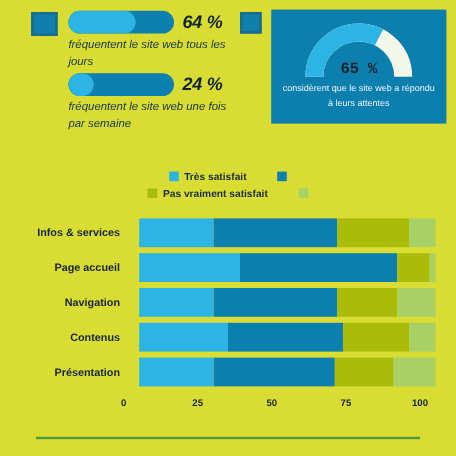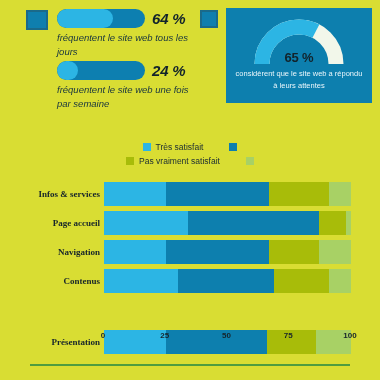--- a/index.html
+++ b/index.html
@@ -44,47 +44,47 @@
   }
   .pill-caption.c1 { top:31px; }
   .pill-caption.c2 { top:83px; }
 
   
   #gauge-panel {
     position:absolute; left:226px; top:8px; width:146px; height:95px;
     background:#0d7fae;
   }
   .gauge-wrap {
-    position:relative; width:96px; height:50px; margin:8px auto 4px auto;
+    position:relative; width:96px; height:50px; margin:8px auto 4px auto;font-family:Liberation Mono, monospace;
   }
   .gauge-value {
     position:absolute; left:0; right:0; bottom:1px; text-align:center;
     font-size:13px; font-weight:bold; color:#12232b; letter-spacing:-0.2px;
   }
   .gauge-caption {
     position:absolute; left:8px; right:8px; top:60px;
     text-align:center; font-size:7.5px; color:#eaf6fb;
     line-height:1.6; font-weight:400;
   }
 
   
   #legend {
     position:absolute; left:0; top:142px; width:380px;
   }
   .legend-line { display:flex; justify-content:center; gap:26px; margin-bottom:4px; }
   .legend-item { display:flex; align-items:center; gap:5px; }
   .legend-swatch { width:8px; height:8px; display:block; }
-  .legend-label { font-size:8.5px; font-weight:normal; color:#1a2b33; white-space:nowrap; }
+  .legend-label { font-size:8.5px; font-weight:bold; color:#1a2b33; white-space:nowrap; }
 
   
   #chart { position:absolute; left:0; top:182px; width:380px; height:150px; }
   .bar-row { position:absolute; left:0; width:380px; height:24px; display:flex; align-items:center; }
   .bar-label {
-    width:100px; text-align:right; padding-right:4px;
-    font-size:9px; font-weight:bold; color:#16242b; white-space:nowrap;font-family:Liberation Serif, serif;
+    width:100px; text-align:right; padding-right:16px;
+    font-size:9px; font-weight:bold; color:#16242b; white-space:nowrap;
   }
   .bar-track { position:relative; width:247px; height:24px; display:flex; }
   .bar-seg { height:100%; }
 
   #axis { position:absolute; left:103px; top:331px; width:247px; height:14px; }
   .tick { position:absolute; transform:translateX(-50%); font-size:8px; font-weight:bold; color:#16242b; }
 
   #bottom-divider {
     position:absolute; left:30px; top:364px; width:320px; height:2px;
     background:#4f9c3f;
@@ -177,21 +177,21 @@
     </div>
     <div class="bar-row" style="top: 87px;">
       <div class="bar-label">Contenus</div>
       <div class="bar-track">
         <div class="bar-seg" title="Très satisfait: 30" style="width: 30%; background: rgb(44, 181, 228);"></div>
         <div class="bar-seg" title="Plutôt satisfait: 39" style="width: 39%; background: rgb(13, 127, 174);"></div>
         <div class="bar-seg" title="Pas vraiment satisfait: 22" style="width: 22%; background: rgb(168, 188, 9);"></div>
         <div class="bar-seg" title="Pas du tout satisfait: 9" style="width: 9%; background: rgb(168, 209, 101);"></div>
       </div>
     </div>
-    <div class="bar-row" style="top: 116px; margin-top: 32px;">
+    <div class="bar-row" style="top: 116px;">
       <div class="bar-label">Présentation</div>
       <div class="bar-track">
         <div class="bar-seg" title="Très satisfait: 25" style="width: 25%; background: rgb(44, 181, 228);"></div>
         <div class="bar-seg" title="Plutôt satisfait: 41" style="width: 41%; background: rgb(13, 127, 174);"></div>
         <div class="bar-seg" title="Pas vraiment satisfait: 20" style="width: 20%; background: rgb(168, 188, 9);"></div>
         <div class="bar-seg" title="Pas du tout satisfait: 14" style="width: 14%; background: rgb(168, 209, 101);"></div>
       </div>
     </div>
   </div>
 <div id="axis">

